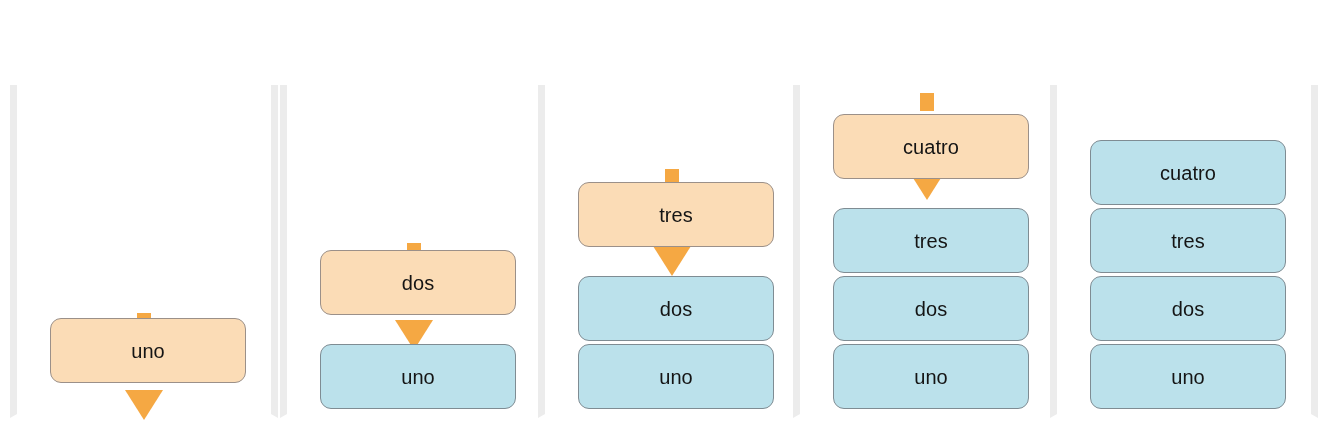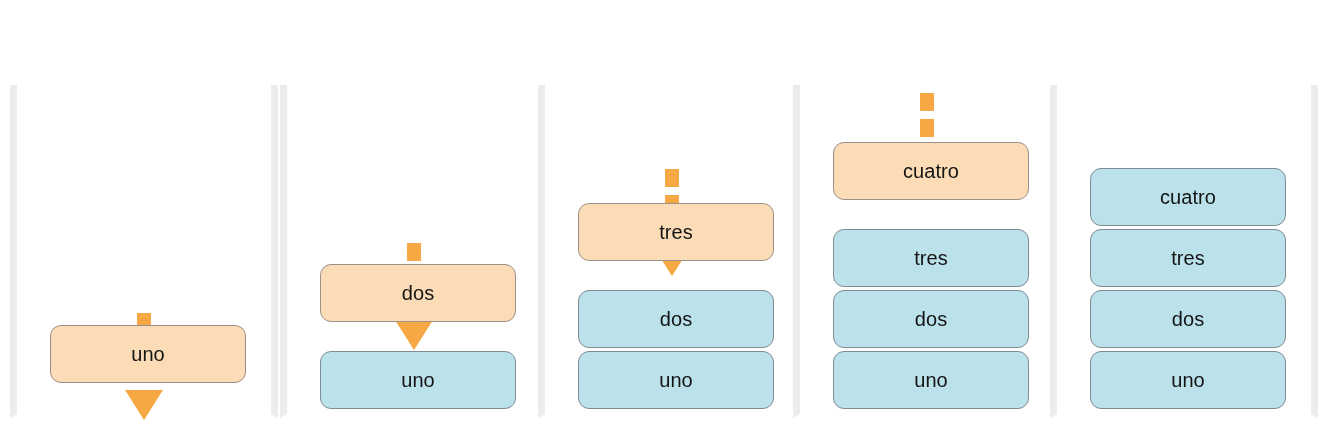--- a/index.html
+++ b/index.html
@@ -43,21 +43,21 @@
     left: 25px;
     right: 25px;
     bottom: 5px;
     display: flex;
     flex-direction: column-reverse;   
     gap: 3px;
   }
 
   .box {
     box-sizing: border-box;
-    height: 58px;
+    height: 65px;
     border-radius: 11px;
     display: flex;
     align-items: center;
     justify-content: center;
     font-size: 20px;
     color: #141414;
     letter-spacing: 0.1px;
     line-height: 1;
     margin-left: 8px;
   }

